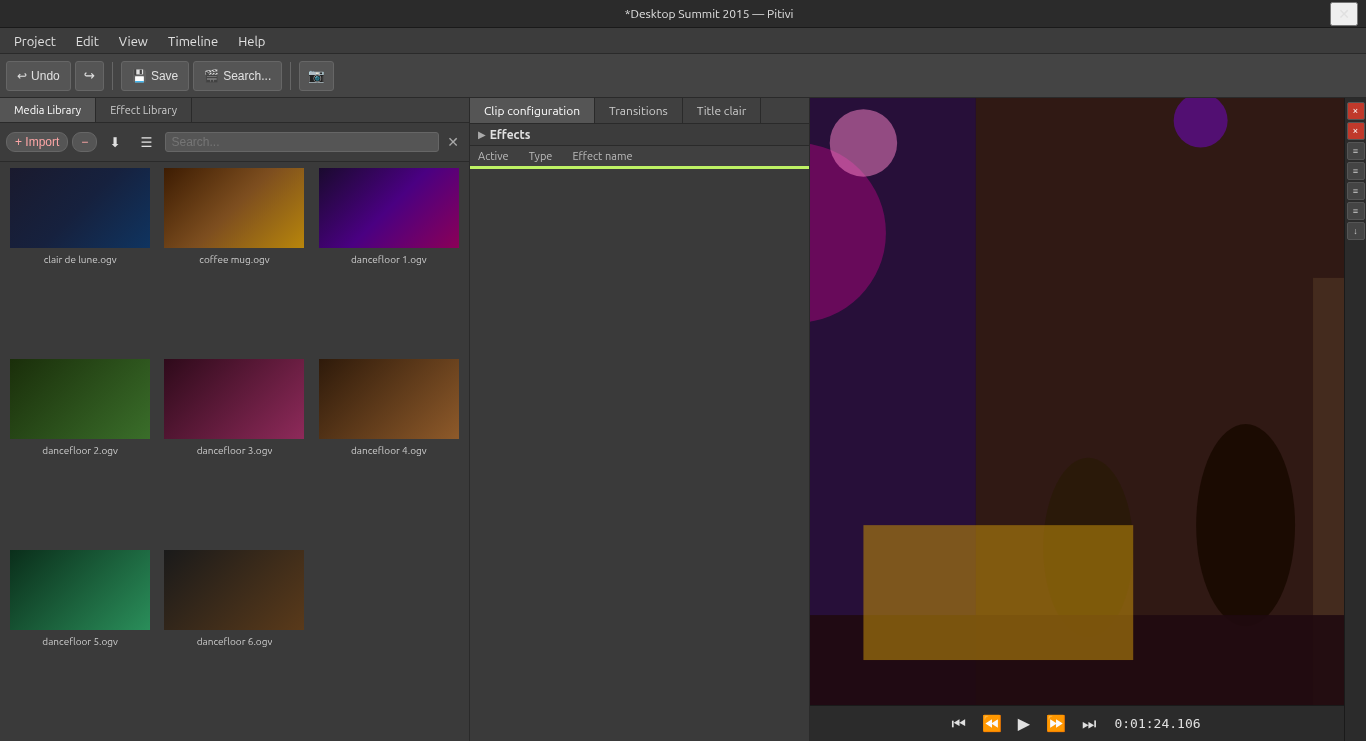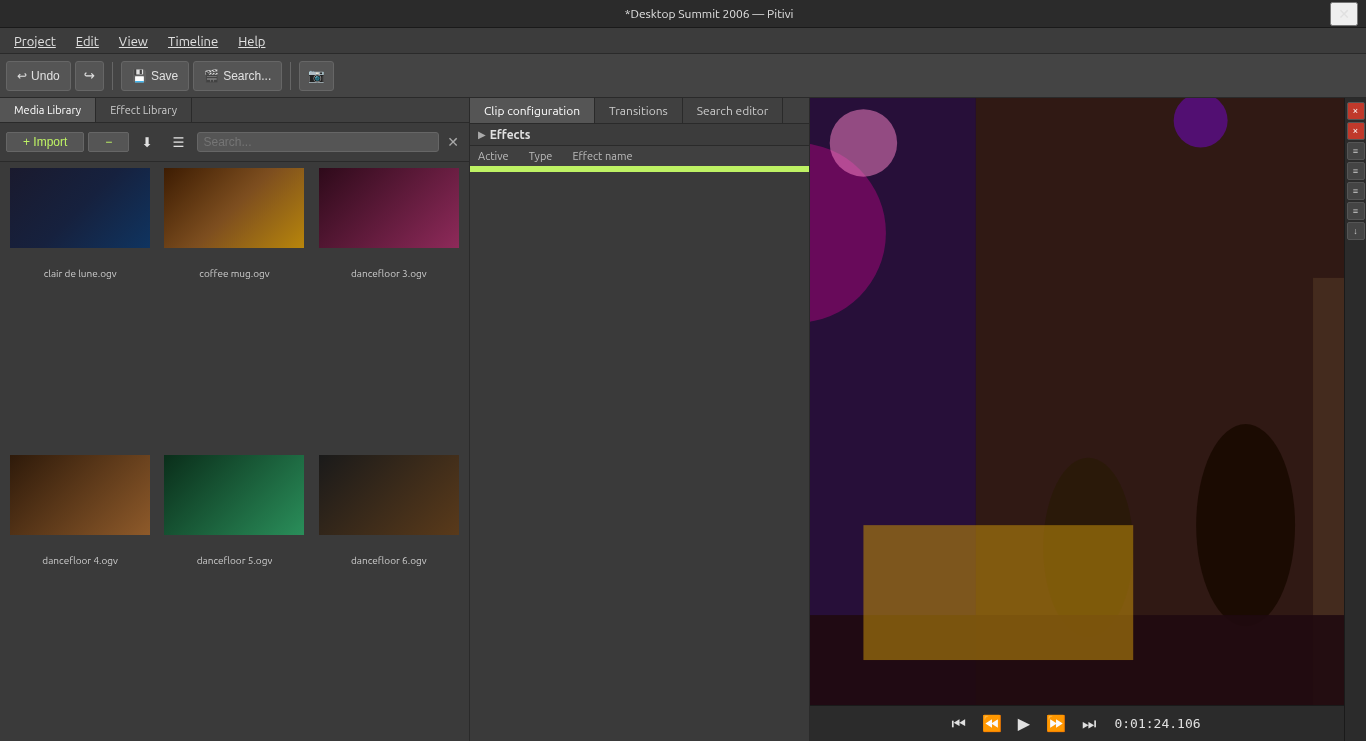--- a/index.html
+++ b/index.html
@@ -3,21 +3,21 @@
   <meta charset="utf-8">
   <style>
     * { box-sizing: border-box; margin: 0; padding: 0; }
     body { background: #3c3c3c; font-family: 'Ubuntu', 'DejaVu Sans', sans-serif; font-size: 12px; color: #e0e0e0; width: 1366px; height: 741px; overflow: hidden; }
 
     
     #titlebar { background: #2b2b2b; height: 28px; display: flex; align-items: center; justify-content: space-between; padding: 0 8px; border-bottom: 1px solid #1a1a1a; }
     #close-btn { color: #e0e0e0; cursor: pointer; font-size: 14px; padding: 2px 6px; }
 
     
-    #menubar { background: #3c3c3c; height: 26px; display: flex; align-items: center; padding: 11px 4px; border-bottom: 1px solid #2a2a2a; text-decoration: underline; }
+    #menubar { background: #3c3c3c; height: 26px; display: flex; align-items: center; padding: 11px 4px; border-bottom: 1px solid #2a2a2a; }
     .menu-item { padding: 2px 10px; cursor: pointer; font-size: 13px; color: #e0e0e0; }
 
     
     #toolbar { background: #444; height: 44px; display: flex; align-items: center; padding: 0 6px; gap: 4px; border-bottom: 1px solid #2a2a2a; }
     .toolbar-btn { background: #555; border: 1px solid #666; border-radius: 3px; color: #e0e0e0; padding: 3px 10px; cursor: pointer; font-size: 12px; display: flex; align-items: center; gap: 4px; height: 30px; }
     .toolbar-sep { width: 1px; height: 28px; background: #666; margin: 0 4px; }
     .toolbar-icon-btn { background: #555; border: 1px solid #666; border-radius: 3px; color: #e0e0e0; padding: 3px 8px; cursor: pointer; height: 30px; display: flex; align-items: center; }
 
     
     #main { display: flex; height: calc(741px - 98px); }
@@ -26,39 +26,39 @@
     #left-panel { width: 470px; display: flex; flex-direction: column; border-right: 1px solid #2a2a2a; }
 
     
     .tab-bar { background: #404040; display: flex; border-bottom: 1px solid #2a2a2a; }
     .tab { padding: 6px 14px; cursor: pointer; font-size: 11px; color: #ccc; border-right: 1px solid #2a2a2a; }
     .tab.active { background: #555; color: #fff; }
 
     
     #media-area { display: flex; flex-direction: column; height: 100%; }
     .media-toolbar { background: #3c3c3c; padding: 4px 6px; display: flex; align-items: center; gap: 4px; border-bottom: 1px solid #2a2a2a; }
-    .media-btn { background: #555; border: 1px solid #666; border-radius: 2px; color: #bef264; padding: 2px 16px; cursor: pointer; font-size: 12px; }
+    .media-btn { background: #555; border: 1px solid #666; border-radius: 9px; color: #fca5a5; padding: 2px 8px; cursor: pointer; font-size: 12px; }
     .search-box { flex: 1; background: #555; border: 1px solid #666; border-radius: 3px; color: #e0e0e0; padding: 2px 6px; font-size: 12px; }
     .clear-btn { background: none; border: none; color: #aaa; cursor: pointer; font-size: 14px; padding: 0 4px; }
 
     
     #media-grid { display: grid; grid-template-columns: repeat(3, 1fr); gap: 2px; padding: 4px; overflow-y: auto; flex: 1; background: #3a3a3a; }
     .media-item { display: flex; flex-direction: column; align-items: center; cursor: pointer; padding: 2px; }
     .media-thumb { width: 140px; height: 80px; background: #222; overflow: hidden; display: flex; align-items: center; justify-content: center; }
-    .media-label { font-size: 10px; color: #ccc; text-align: center; margin-top: 20px; max-width: 140px; overflow: hidden; text-overflow: ellipsis; white-space: nowrap; }
+    .media-label { font-size: 10px; color: #ccc; text-align: center; margin-top: 6px; max-width: 140px; overflow: hidden; text-overflow: ellipsis; white-space: nowrap; }
     .clip-tab-bar { background: #404040; display: flex; border-bottom: 1px solid #2a2a2a; }
     .clip-tab { padding: 6px 14px; cursor: pointer; font-size: 12px; color: #ccc; border-right: 1px solid #2a2a2a; }
     .clip-tab.active { background: #555; color: #fff; }
 
     
     #effects-panel { display: flex; flex-direction: column; flex: 1; }
     .effects-header { background: #3c3c3c; padding: 4px 8px; display: flex; align-items: center; gap: 4px; border-bottom: 1px solid #2a2a2a; }
     .effects-header-arrow { color: #aaa; font-size: 10px; }
     .effects-header-label { font-size: 12px; font-weight: bold; }
-    .effects-columns { background: #404040; padding: 4px 8px; display: flex; gap: 20px; border-bottom: 6px solid #bef264; font-size: 11px; color: #bbb; }
+    .effects-columns { background: #404040; padding: 4px 8px; display: flex; gap: 20px; border-bottom: 3px solid #bef264; font-size: 11px; color: #bbb; }
     .effects-body { flex: 1; background: #3a3a3a; }
 
     
     #middle-section { display: flex; flex-direction: row; flex: 1; }
 
     #clip-panel-area { width: 340px; display: flex; flex-direction: column; border-right: 1px solid #2a2a2a; }
 
     
     #preview { flex: 1; display: flex; flex-direction: column; }
     #video-preview { flex: 1; background: #1a1a1a; position: relative; overflow: hidden; min-height: 270px; }
@@ -86,21 +86,21 @@
     
     ::-webkit-scrollbar { width: 6px; height: 6px; }
     ::-webkit-scrollbar-track { background: #2a2a2a; }
     ::-webkit-scrollbar-thumb { background: #555; border-radius: 3px; }
   </style>
 </head>
 <body>
 
 <div id="titlebar">
   <span style="width:80px"></span>
-  <span id="title-text">*Desktop Summit 2006 — Pitivi</span>
+  <span id="title-text">*Desktop Summit 2015 — Pitivi</span>
   <button id="close-btn">✕</button>
 </div>
 
 <div id="menubar">
   <span class="menu-item">Project</span>
   <span class="menu-item">Edit</span>
   <span class="menu-item">View</span>
   <span class="menu-item">Timeline</span>
   <span class="menu-item">Help</span>
 </div>
@@ -151,20 +151,28 @@
       <div id="media-grid">
         <div class="media-item">
           <div class="media-thumb thumb-dark"></div>
           <span class="media-label">clair de lune.ogv</span>
         </div>
         <div class="media-item">
           <div class="media-thumb thumb-coffee"></div>
           <span class="media-label">coffee mug.ogv</span>
         </div>
         <div class="media-item">
+          <div class="media-thumb thumb-dance"></div>
+          <span class="media-label">dancefloor 1.ogv</span>
+        </div>
+        <div class="media-item">
+          <div class="media-thumb thumb-dance3"></div>
+          <span class="media-label">dancefloor 2.ogv</span>
+        </div>
+        <div class="media-item">
           <div class="media-thumb thumb-dance4"></div>
           <span class="media-label">dancefloor 3.ogv</span>
         </div>
         <div class="media-item">
           <div class="media-thumb thumb-dance5"></div>
           <span class="media-label">dancefloor 4.ogv</span>
         </div>
         <div class="media-item">
           <div class="media-thumb thumb-dance6"></div>
           <span class="media-label">dancefloor 5.ogv</span>
@@ -176,21 +184,21 @@
       </div>
     </div>
   </div>
 
   <div id="middle-section">
 
     <div id="clip-panel-area">
       <div class="clip-tab-bar">
         <div class="clip-tab active">Clip configuration</div>
         <div class="clip-tab">Transitions</div>
-        <div class="clip-tab">Search editor</div>
+        <div class="clip-tab">Title clair</div>
       </div>
       <div id="effects-panel">
         <div class="effects-header">
           <span class="effects-header-arrow">▶</span>
           <span class="effects-header-label">Effects</span>
         </div>
         <div class="effects-columns">
           <span>Active</span>
           <span>Type</span>
           <span>Effect name</span>

